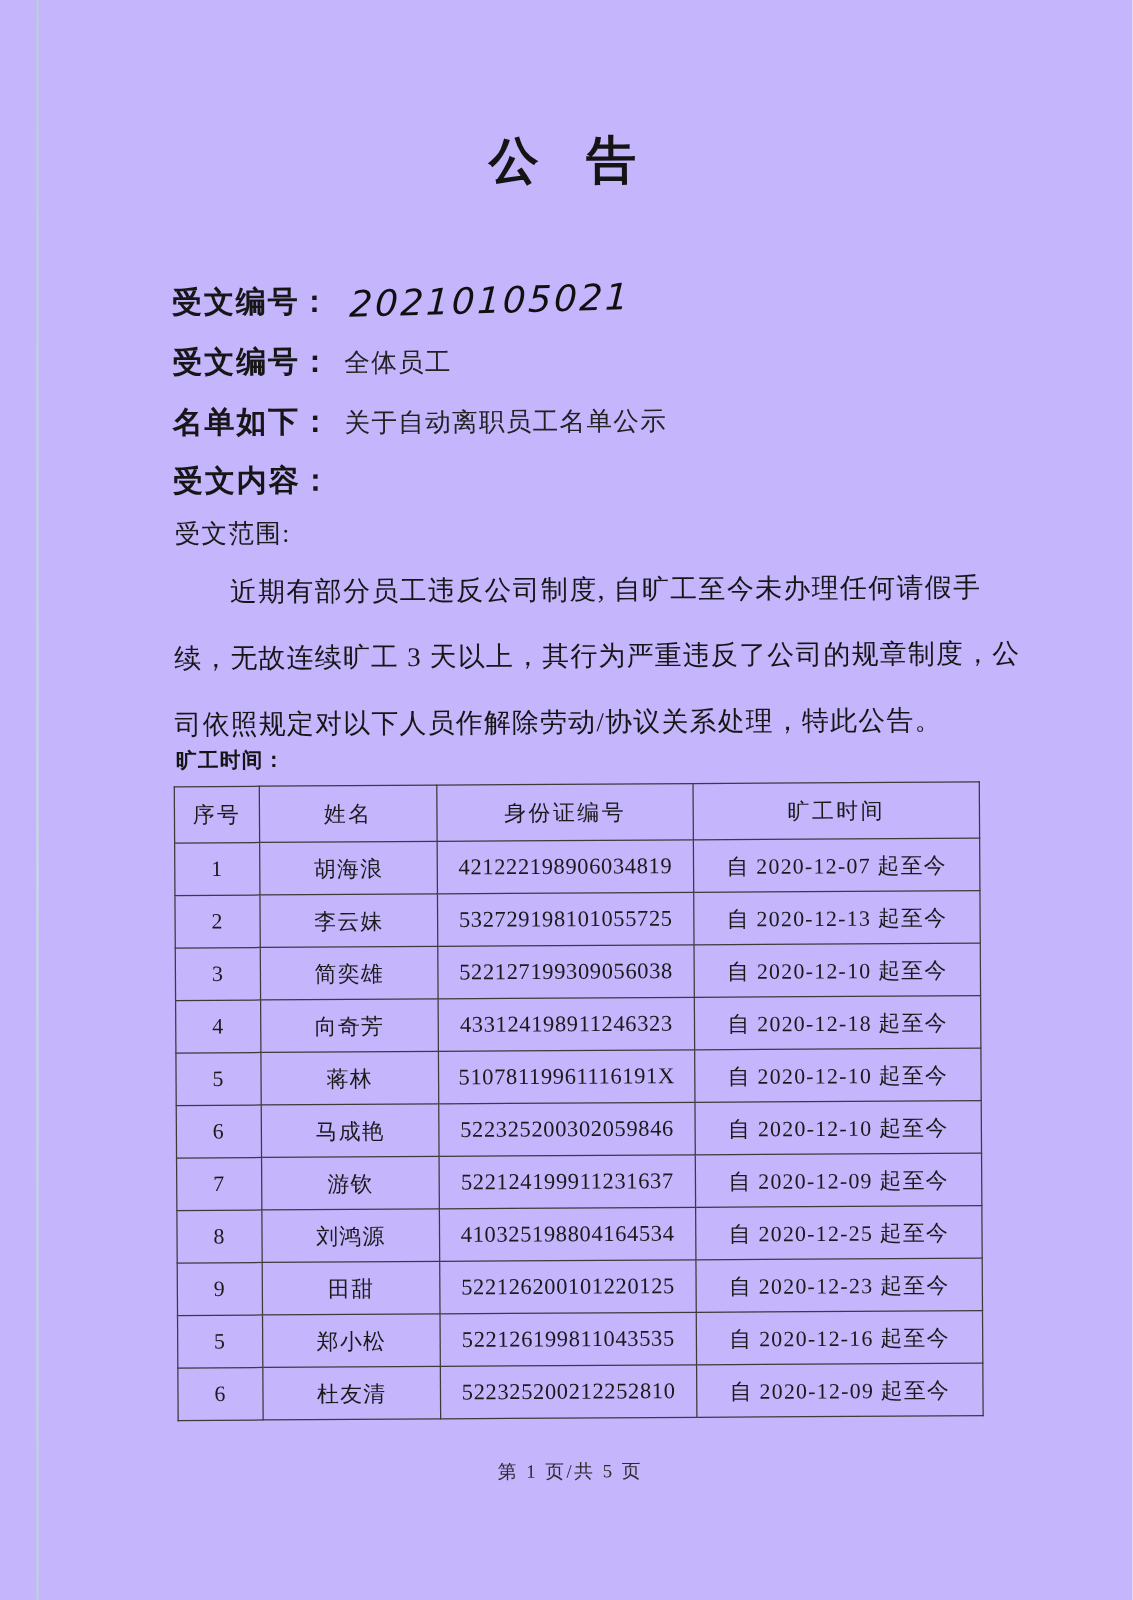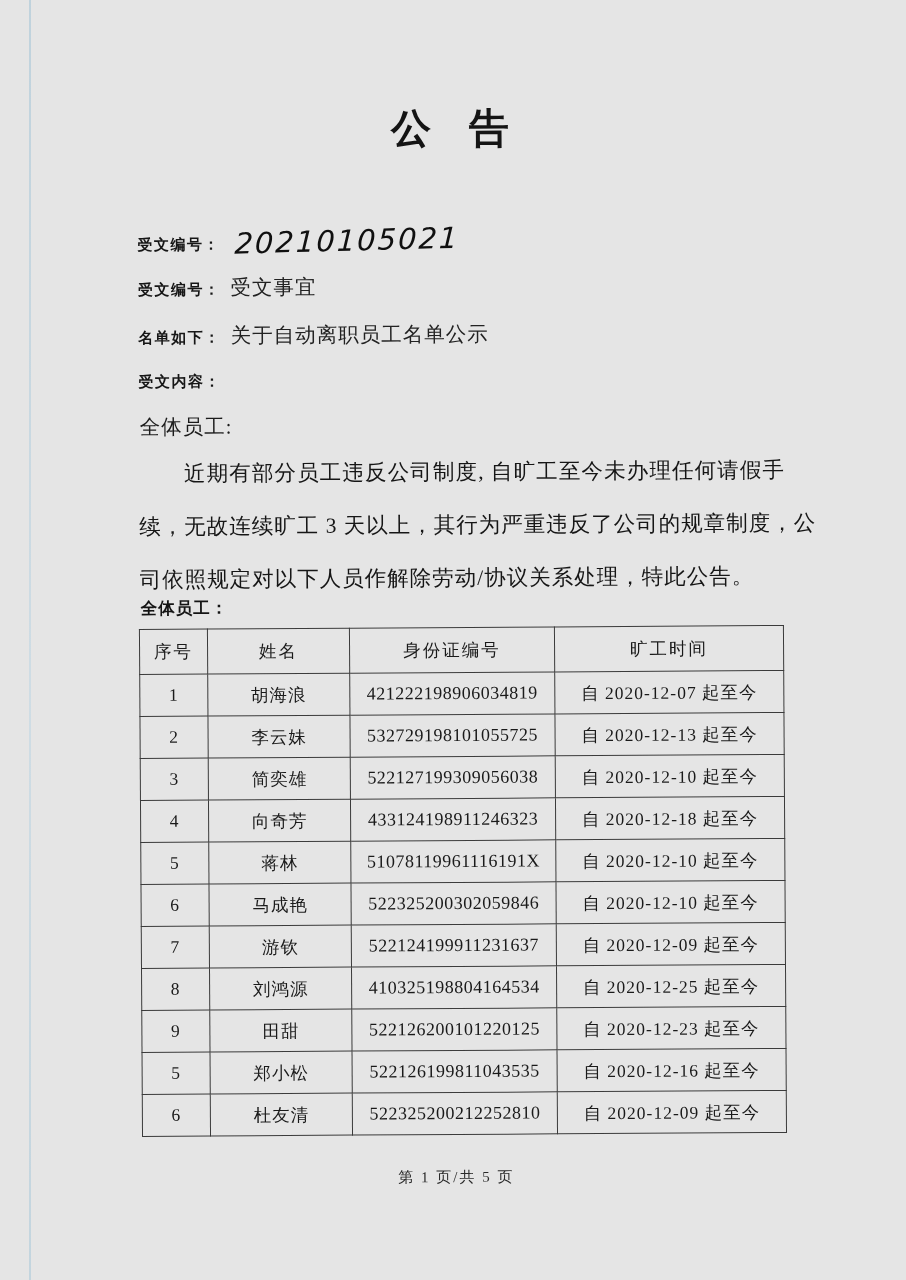--- a/index.html
+++ b/index.html
@@ -8,21 +8,21 @@
     width: 906px;
     height: 1280px;
     background: #fdfdfc;
     overflow: hidden;
     font-family: "Liberation Serif", "DejaVu Serif", serif;
     color: #1c1c1c;
   }
   #page {
     position: absolute;
     inset: 0;
-    background: #e5e5e5;
+    background: #c4b5fd;
     text-decoration: underline;
   }
   .scan-edge {
     position: absolute;
     left: 29px;
     top: 0;
     width: 2px;
     height: 100%;
     background: linear-gradient(180deg, #b9cfdb 0%, #cbdbe4 55%, #bdd2dd 100%);
     opacity: 0.85;
@@ -45,21 +45,21 @@
     letter-spacing: 14px;
     text-indent: 14px;
     color: #141414;
   }
   .field {
     position: absolute;
     left: 140px;
     white-space: nowrap;
   }
   .field-label {
-    font-size: 15px;
+    font-size: 24px;
     font-weight: 700;
     letter-spacing: 1.5px;
     color: #161616;
   }
   .field-value {
     font-size: 20.5px;
     margin-left: 10px;
     letter-spacing: 1px;
     color: #222;
   }
@@ -166,40 +166,40 @@
 
   <div class="content">
 
     <h1 class="doc-title">公 告</h1>
 
     <div class="field" style="top:221px;">
       <span class="field-label">受文编号：</span><span class="field-value handwritten">20210105021</span>
     </div>
 
     <div class="field" style="top:272px;">
-      <span class="field-label">受文编号：</span><span class="field-value">受文事宜</span>
+      <span class="field-label">受文编号：</span><span class="field-value">全体员工</span>
     </div>
 
     <div class="field" style="top:320px;">
       <span class="field-label">名单如下：</span><span class="field-value">关于自动离职员工名单公示</span>
     </div>
 
     <div class="field" style="top:367px;">
       <span class="field-label">受文内容：</span><span class="field-value"></span>
     </div>
 
-    <div class="salutation">全体员工:</div>
+    <div class="salutation">受文范围:</div>
 
     <div class="paragraph">
       <div class="para-line first">近期有部分员工违反公司制度, 自旷工至今未办理任何请假手</div>
       <div class="para-line">续，无故连续旷工 3 天以上，其行为严重违反了公司的规章制度，公</div>
       <div class="para-line last">司依照规定对以下人员作解除劳动/协议关系处理，特此公告。</div>
     </div>
 
-    <div class="list-intro">全体员工：</div>
+    <div class="list-intro">旷工时间：</div>
 
     <table class="roster">
       <colgroup>
         <col style="width:68px;">
         <col style="width:142px;">
         <col style="width:205px;">
         <col style="width:229px;">
       </colgroup>
       <thead>
         <tr>

